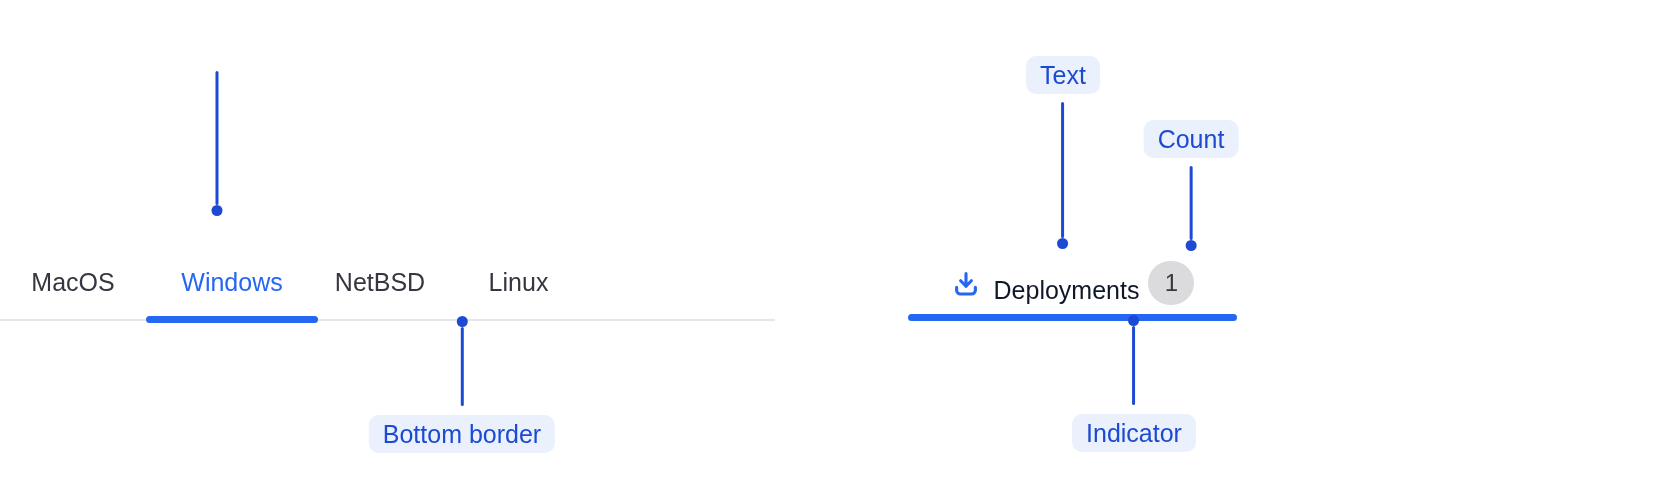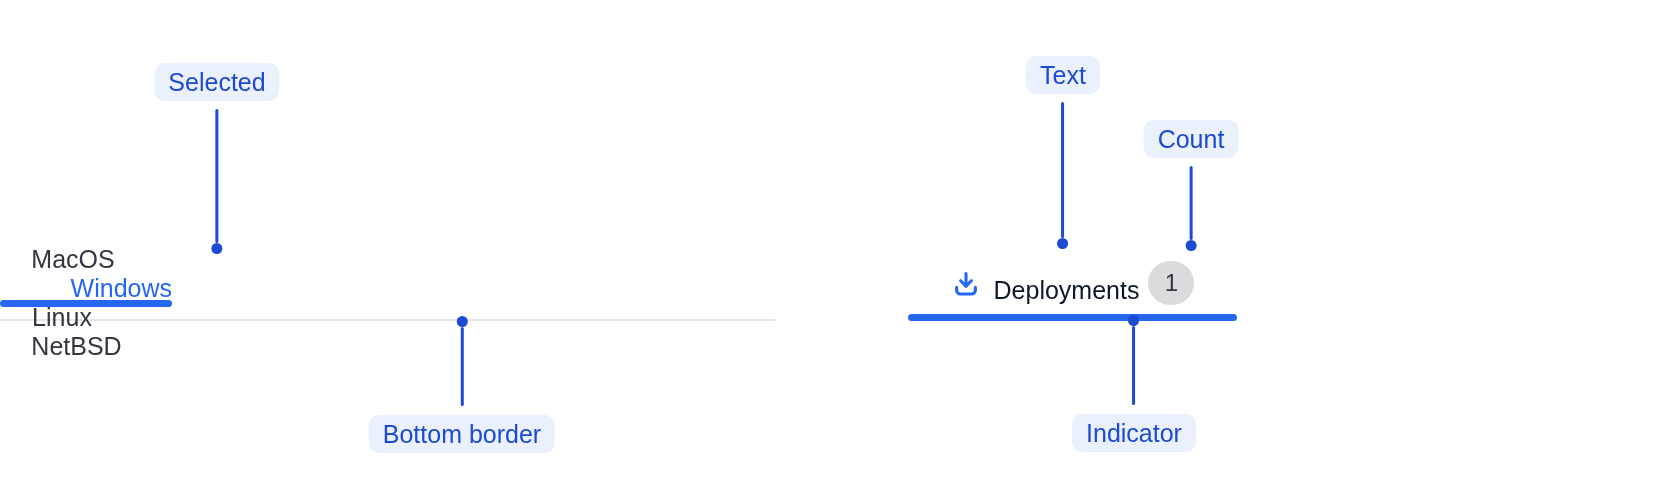--- a/index.html
+++ b/index.html
@@ -17,35 +17,34 @@
   
   .tabbar {
     position: absolute;
     left: 0;
     top: 245px;
     width: 775px;
     height: 76px;
     border-bottom: 2px solid #e5e6e9;
     display: flex;
     align-items: stretch;
-    flex-direction: column;
   }
   .tab {
     position: relative;
     display: flex;
     align-items: center;
     justify-content: center;
     font-size: 25px;
     font-weight: 500;
     color: #35363f;
     cursor: pointer;
     white-space: nowrap;
   }
   .tab:nth-child(1) { width: 146px; }
-  .tab:nth-child(2) { width: 172px; justify-content: flex-end; }
+  .tab:nth-child(2) { width: 172px; }
   .tab:nth-child(3) { width: 124px; }
   .tab:nth-child(4) { width: 153px; }
   .tab:nth-child(5) { width: 180px; }
   .tab.selected { color: #2566f2; }
   .tab-underline {
     position: absolute;
     left: 0;
     right: 0;
     bottom: -4px;
     height: 7px;
@@ -157,40 +156,39 @@
 
   <div class="tabbar">
     <div class="tab">
       <span>MacOS</span>
     </div>
     <div class="tab selected">
       <span>Windows</span>
       <span class="tab-underline"></span>
     </div>
     <div class="tab">
+      <span>NetBSD</span>
+    </div>
+    <div class="tab">
       <span>Linux</span>
-    </div>
-    <div class="tab">
-      <span>NetBSD</span>
     </div>
   </div>
 
   <div class="deploy-tab">
     <svg class="deploy-icon" viewBox="0 0 24 24" fill="none" stroke="#2566f2" stroke-width="2.5" stroke-linecap="round" stroke-linejoin="round" aria-hidden="true">
       <path d="M12 4.5 v9.8"></path>
       <path d="M7.7 10.2 L12 14.5 L16.3 10.2"></path>
       <path d="M4.5 15.5 v2.3 a3 3 0 0 0 3 3 h9 a3 3 0 0 0 3 -3 v-2.3"></path>
     </svg>
     <span class="deploy-label">Deployments</span>
     <span class="count-badge">1</span>
     <span class="deploy-indicator"></span>
   </div>
 
   <div class="annotation top ann-selected">
-    <div class="ann-pill">Selected</div>
     <div class="ann-line"></div>
     <div class="ann-dot"></div>
   </div>
 
 
   <div class="annotation top ann-text">
     <div class="ann-pill">Text</div>
     <div class="ann-line"></div>
     <div class="ann-dot"></div>
   </div>

